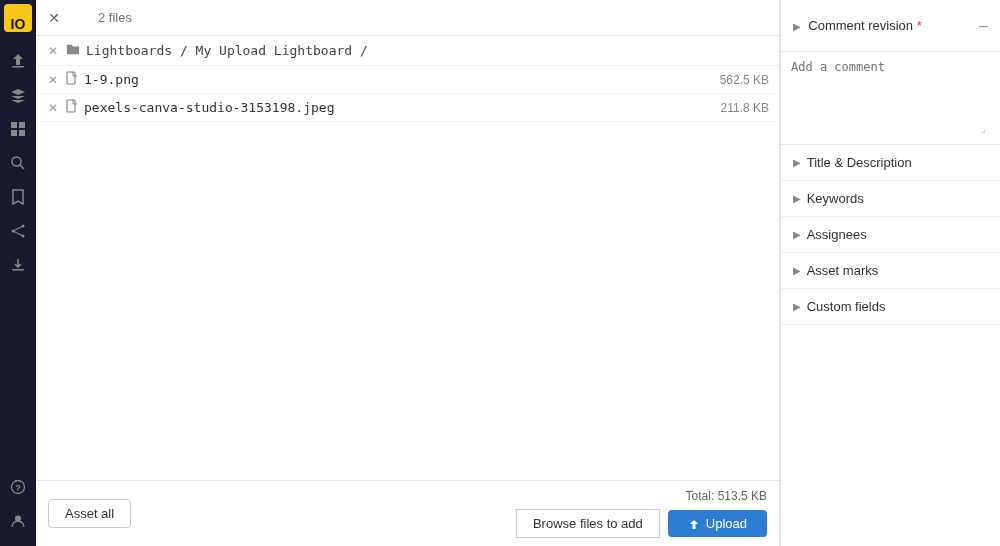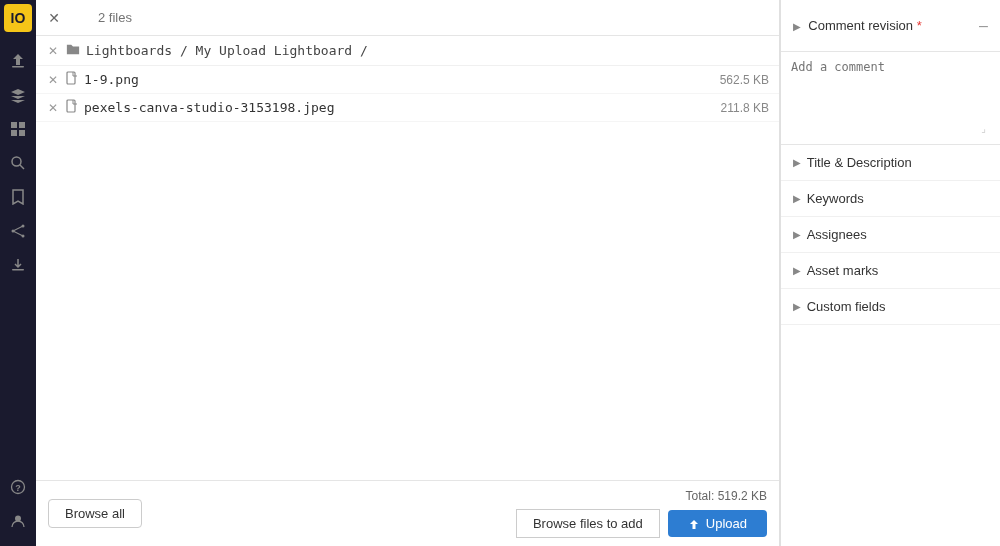--- a/index.html
+++ b/index.html
@@ -13,21 +13,21 @@
       flex-direction: column;
       align-items: center;
       padding-top: 4px;
       flex-shrink: 0;
     }
     .sidebar-logo {
       width: 28px;
       height: 28px;
       background: #f5c518;
       border-radius: 4px;
-      display: flex; align-items: center; justify-content: center;
+      display: flex; align-items: flex-end; justify-content: center;
       margin-bottom: 12px;
     }
     .sidebar-logo span { font-weight: 900; font-size: 14px; color: #1a1a2e; }
     .sidebar-icon {
       width: 28px; height: 28px;
       display: flex; align-items: center; justify-content: center;
       color: #888;
       margin: 3px 0;
       border-radius: 4px;
       cursor: pointer;
@@ -295,24 +295,24 @@
             <path d="M7 1v4h4" stroke-width="1"></path>
           </svg>
       </div>
       <span class="file-name">pexels-canva-studio-3153198.jpeg</span>
       <span class="file-size">211.8 KB</span>
     </div>
   </div>
 
   <div class="main-footer">
     <div>
-      <button class="btn-clear">Browse all</button>
+      <button class="btn-clear">Asset all</button>
     </div>
     <div>
-      <div class="footer-total">Total: 519.2 KB</div>
+      <div class="footer-total">Total: 513.5 KB</div>
       <div class="footer-actions">
         <button class="btn-browse">Browse files to add</button>
         <button class="btn-upload">
           <svg width="12" height="12" viewBox="0 0 12 12" fill="white">
               <path d="M6 1l-4 4h2.5v5h3V5H10L6 1z"></path>
             </svg>
           <span>Upload</span>
         </button>
       </div>
     </div>

